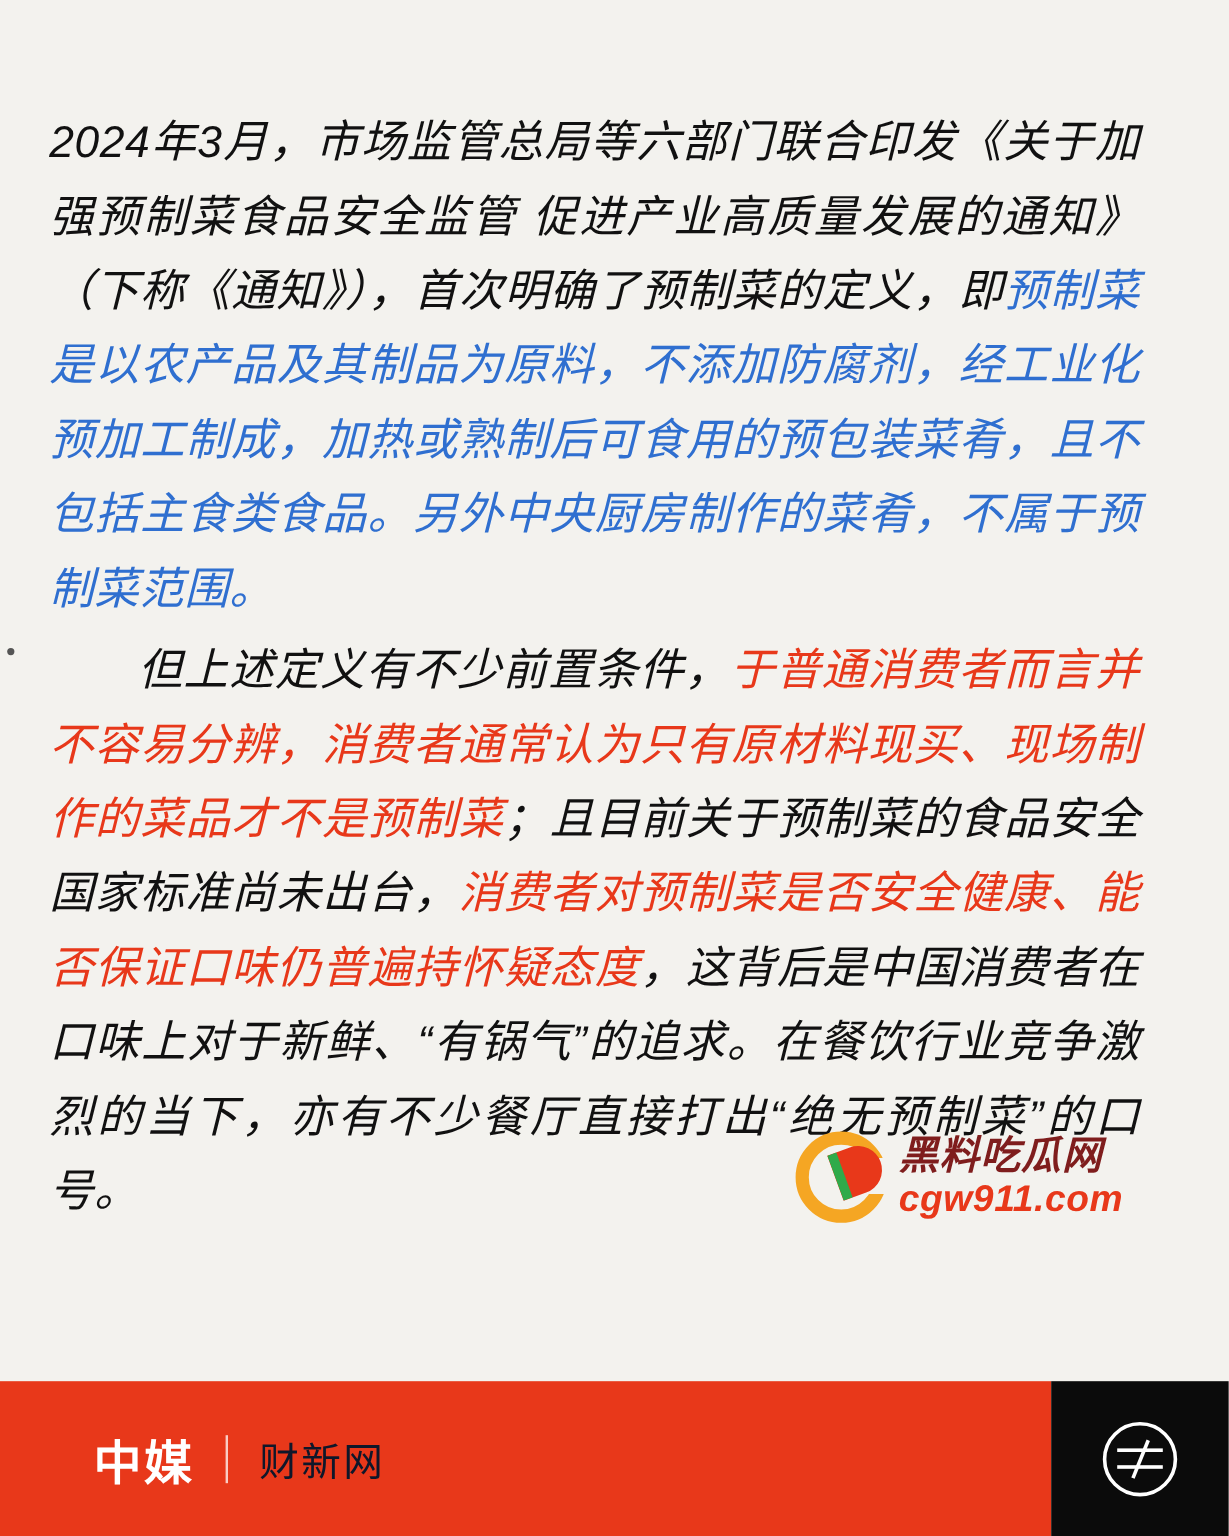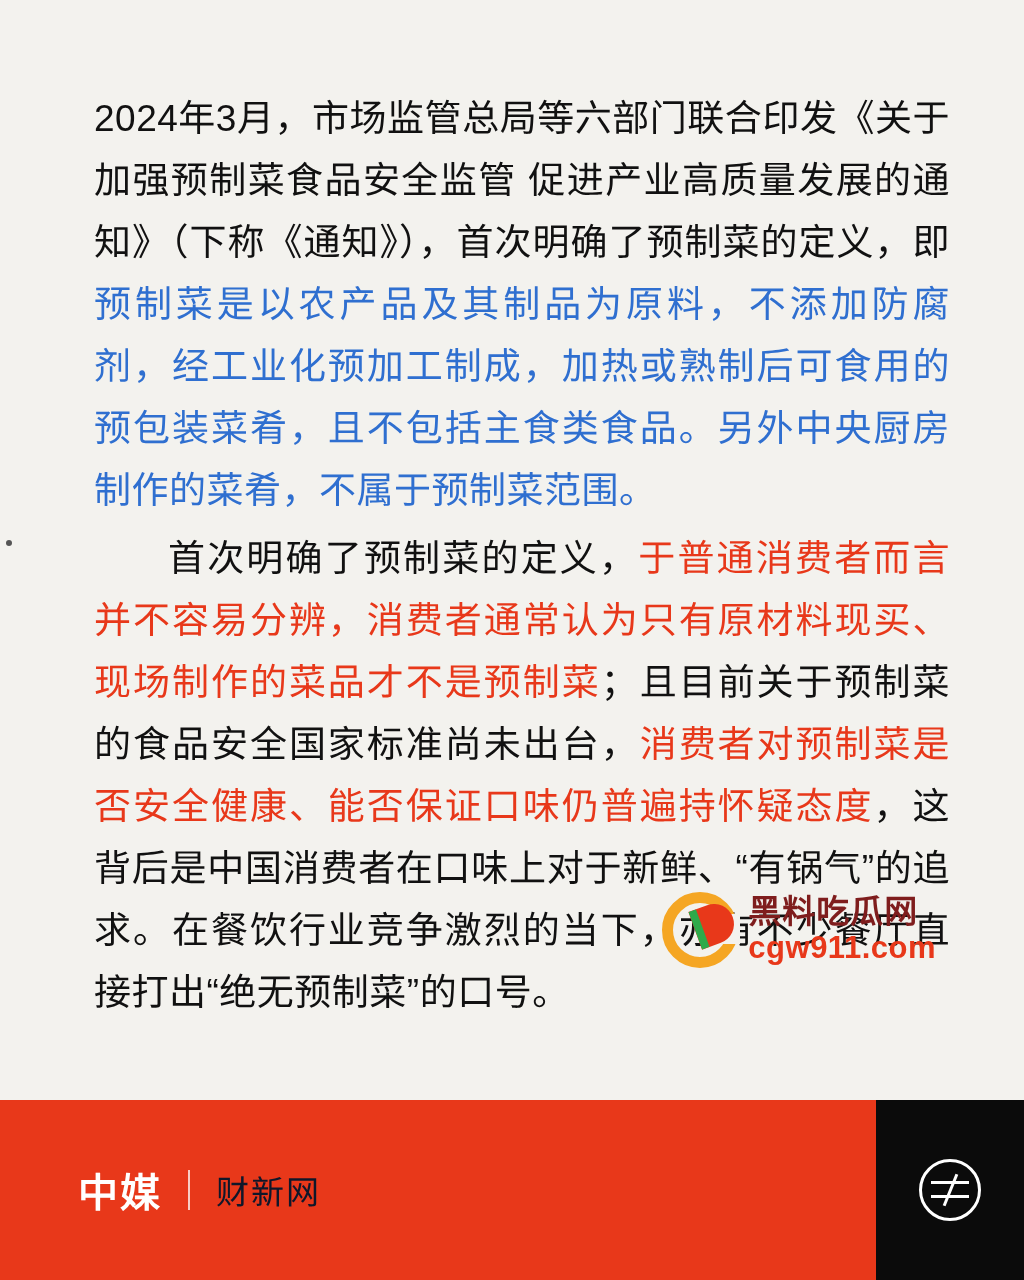--- a/index.html
+++ b/index.html
@@ -19,23 +19,24 @@
     width: 1024px;
     height: 1280px;
     position: relative;
     background: #f3f2ee;
     display: flex;
     flex-direction: column;
   }
 
   .article {
     flex: 1 1 auto;
-    padding: 88px 74px 0 94px;
-    box-sizing: border-box;
-    position: relative;
+    padding: 88px 74px 0 41px;
+    box-sizing: border-box;
+    position: relative;
+    font-style: italic;
   }
 
   .para {
     font-size: 37px;
     line-height: 62px;
     color: #111111;
     letter-spacing: 0.5px;
     margin: 0;
     text-align: justify;
     text-justify: inter-ideograph;
@@ -132,21 +133,21 @@
   .wm-line2 {
     font-size: 31px;
     font-weight: bold;
     color: #e8381a;
     letter-spacing: 0.5px;
   }
 
   
   .footer {
     flex: 0 0 auto;
-    height: 180px;
+    height: 129px;
     display: flex;
   }
   .footer-left {
     flex: 1 1 auto;
     background: #e8381a;
     display: flex;
     align-items: center;
     padding-left: 78px;
     box-sizing: border-box;
   }
@@ -209,21 +210,21 @@
 <body>
 
 <div class="page">
 
   <div class="article">
 
     <div class="stray-dot"></div>
 
     <p class="para first"><span>2024年3月，市场监管总局等六部门联合印发《关于加强预制菜食品安全监管 促进产业高质量发展的通知》（下称《通知》），首次明确了预制菜的定义，即</span><span class="hl-blue">预制菜是以农产品及其制品为原料，不添加防腐剂，经工业化预加工制成，加热或熟制后可食用的预包装菜肴，且不包括主食类食品。另外中央厨房制作的菜肴，不属于预制菜范围。</span></p>
 
-    <p class="para second"><span>首次明确了预制菜的定义，</span><span class="hl-red">于普通消费者而言并不容易分辨，消费者通常认为只有原材料现买、现场制作的菜品才不是预制菜</span><span>；且目前关于预制菜的食品安全国家标准尚未出台，</span><span class="hl-red">消费者对预制菜是否安全健康、能否保证口味仍普遍持怀疑态度</span><span>，这背后是中国消费者在口味上对于新鲜、“有锅气”的追求。在餐饮行业竞争激烈的当下，亦有不少餐厅直接打出“绝无预制菜”的口号。</span></p>
+    <p class="para second"><span>但上述定义有不少前置条件，</span><span class="hl-red">于普通消费者而言并不容易分辨，消费者通常认为只有原材料现买、现场制作的菜品才不是预制菜</span><span>；且目前关于预制菜的食品安全国家标准尚未出台，</span><span class="hl-red">消费者对预制菜是否安全健康、能否保证口味仍普遍持怀疑态度</span><span>，这背后是中国消费者在口味上对于新鲜、“有锅气”的追求。在餐饮行业竞争激烈的当下，亦有不少餐厅直接打出“绝无预制菜”的口号。</span></p>
 
     <div class="watermark">
       <div class="wm-logo">
         <div class="ring"></div>
         <div class="notch"></div>
         <div class="melon"></div>
       </div>
       <div class="wm-text">
         <span class="wm-line1">黑料吃瓜网</span>
         <span class="wm-line2">cgw911.com</span>

